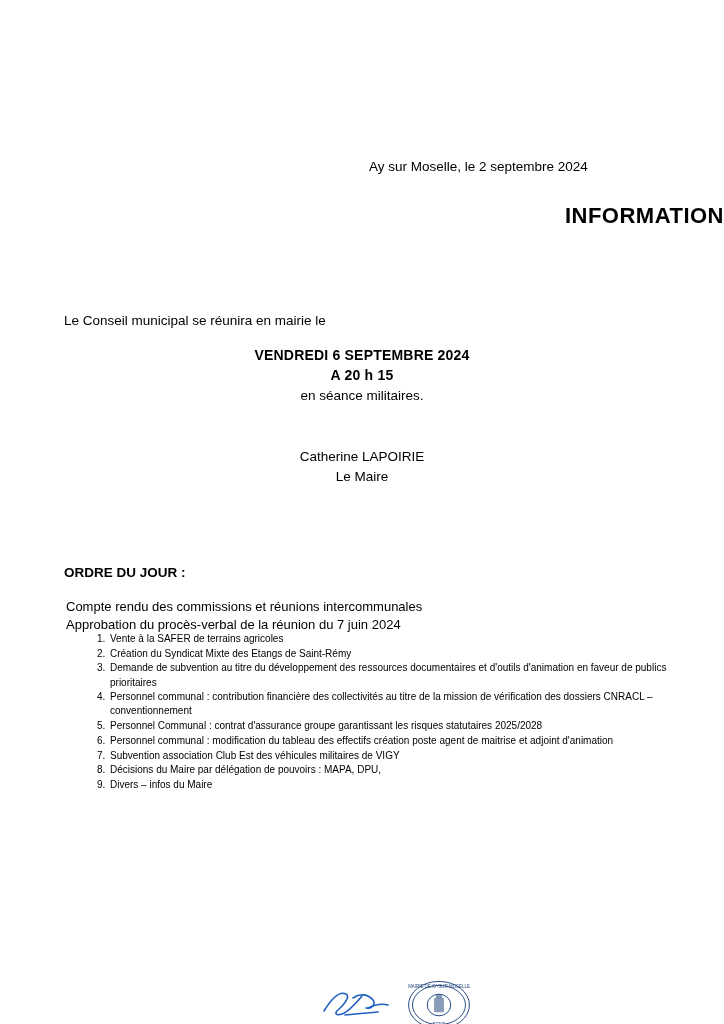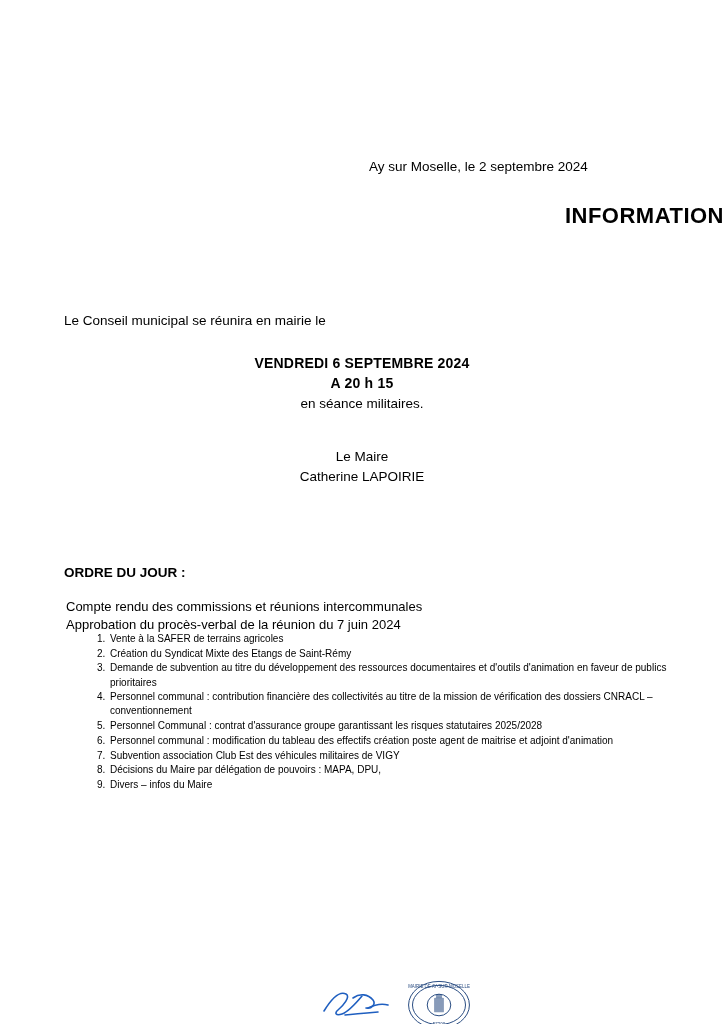--- a/index.html
+++ b/index.html
@@ -46,21 +46,20 @@
     font-size: 13.5px;
   }
   .meeting {
     position: absolute;
     top: 345px;
     left: 0;
     width: 724px;
     text-align: center;
     font-size: 13.5px;
     line-height: 1.45;
-    margin-top: 8px;
   }
   .meeting .bold {
     font-weight: bold;
     font-size: 14px;
     letter-spacing: 0.2px;
   }
   .signature-block {
     position: absolute;
     top: 447px;
     left: 0;
@@ -131,22 +130,22 @@
 
   <div class="intro">Le Conseil municipal se réunira en mairie le</div>
 
   <div class="meeting">
     <div class="bold">VENDREDI 6 SEPTEMBRE 2024</div>
     <div class="bold">A 20 h 15</div>
     <div>en séance militaires.</div>
   </div>
 
   <div class="signature-block">
+    <div>Catherine LAPOIRIE</div>
     <div>Le Maire</div>
-    <div>Catherine LAPOIRIE</div>
   </div>
 
   <div class="stamp-area">
     <svg class="signature-mark" viewBox="0 0 160 80">
       <g fill="none" stroke="#1f5fc0" stroke-width="3.2" stroke-linecap="round">
         <path d="M12 56 C28 30, 44 16, 56 22 C66 27, 50 46, 40 54 C32 61, 36 66, 48 62 C62 57, 78 38, 88 26"></path>
         <path d="M70 30 C84 20, 100 22, 110 34 C116 42, 108 52, 96 50"></path>
         <path d="M100 50 C112 44, 126 40, 140 44"></path>
         <path d="M54 64 C72 62, 96 60, 120 58"></path>
       </g>

